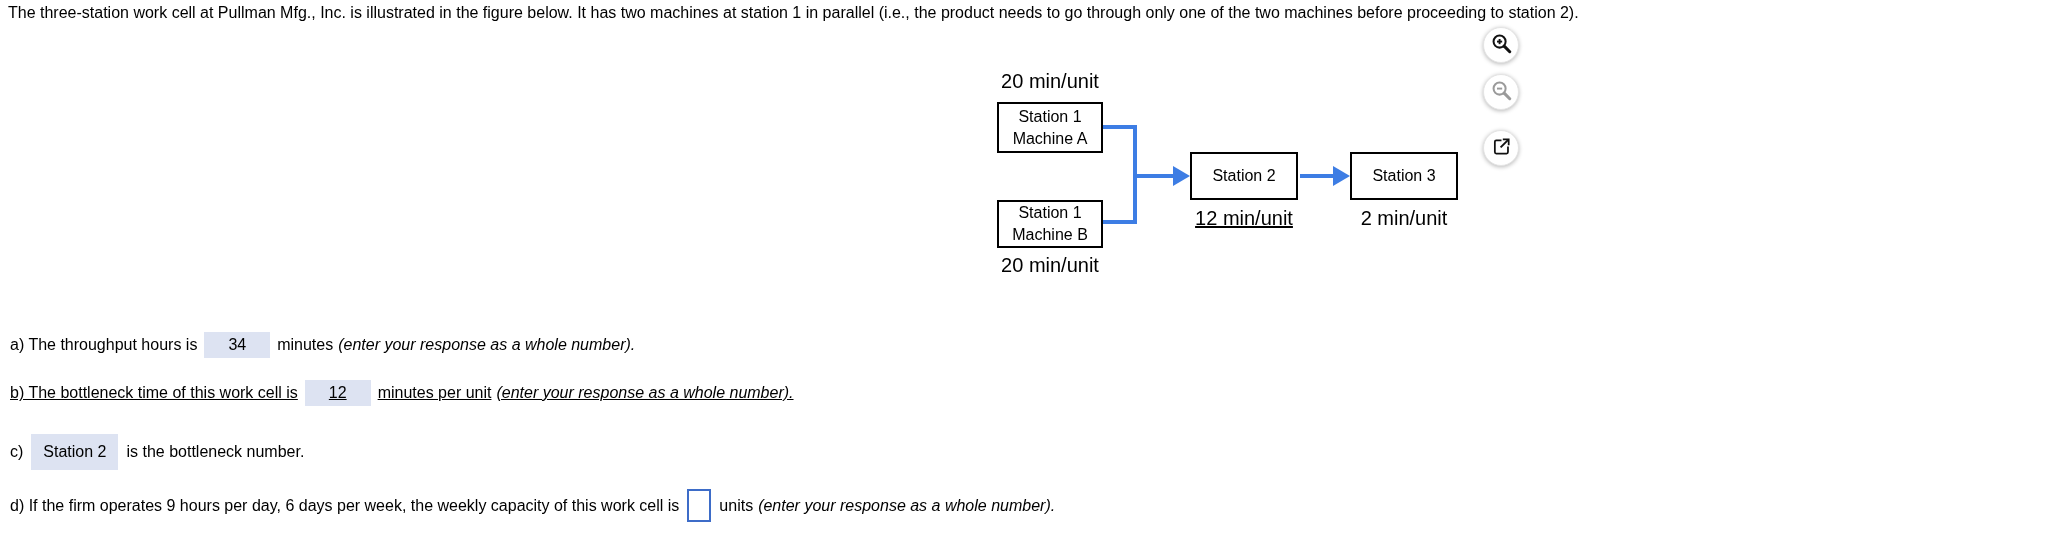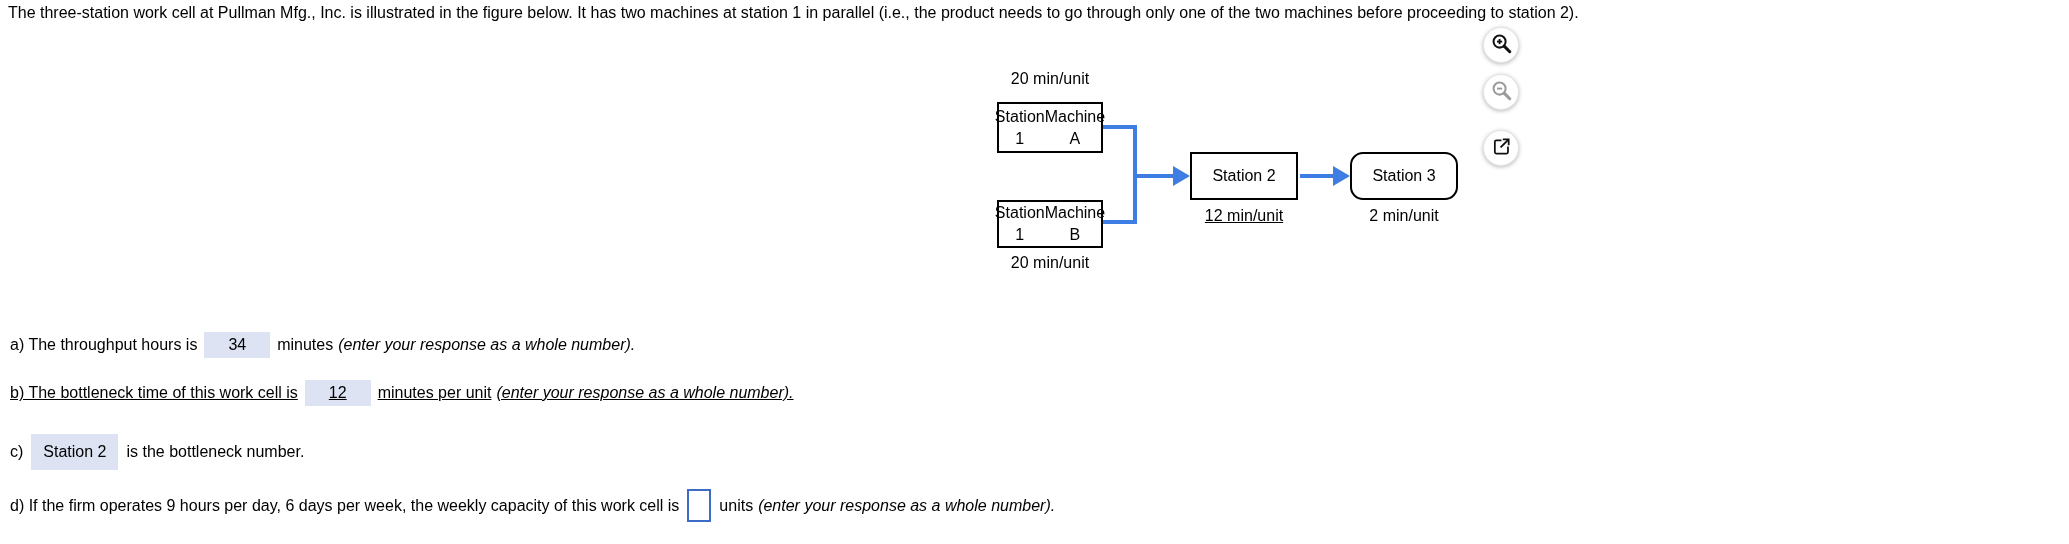--- a/index.html
+++ b/index.html
@@ -4,23 +4,23 @@
 <style>
   * { margin:0; padding:0; box-sizing:border-box; }
   html,body { background:#fff; }
   body { font-family:"Liberation Sans", sans-serif; color:#000; }
   .canvas { position:relative; width:2069px; height:544px; background:#fff; overflow:hidden; }
 
   .intro { position:absolute; left:8px; top:4px; font-size:16px; white-space:nowrap; color:#000; }
 
   
   .dbox { position:absolute; border:2px solid #000; background:#fff;
-          display:flex; flex-direction:row; align-items:center; justify-content:center;
+          display:flex; flex-direction:column; align-items:center; justify-content:center;
           font-size:16px; line-height:22px; text-align:center; }
-  .dlabel { position:absolute; font-size:16px; text-align:center; }
+  .dlabel { position:absolute; font-size:20px; text-align:center; }
   .hline, .vline { position:absolute; background:#3d7de4; }
   .arrowhead { position:absolute; width:0; height:0;
                border-top:10px solid transparent; border-bottom:10px solid transparent;
                border-left:17px solid #3d7de4; }
 
   
   .iconbtn { position:absolute; left:1483px; width:36px; height:36px; border-radius:50%;
              background:#fff; border:1px solid #e4e4e4; box-shadow:0 1px 4px rgba(0,0,0,.28);
              display:flex; align-items:center; justify-content:center; cursor:pointer; }
 
@@ -54,21 +54,21 @@
       <span>Machine B</span>
     </div>
 
     <div class="dlabel" style="left:997px; top:254px; width:106px;">20 min/unit</div>
 
     <div class="dbox" style="left:1190px; top:152px; width:108px; height:48px;">
       <span>Station 2</span>
     </div>
     <div class="dlabel" style="left:1190px; top:207px; width:108px;text-decoration:underline;">12 min/unit</div>
 
-    <div class="dbox" style="left:1350px; top:152px; width:108px; height:48px;border-radius:13px;">
+    <div class="dbox" style="left:1350px; top:152px; width:108px; height:48px;">
       <span>Station 3</span>
     </div>
     <div class="dlabel" style="left:1350px; top:207px; width:108px;">2 min/unit</div>
 
     <div class="hline" style="left:1103px; top:125px; width:34px; height:4px;"></div>
     <div class="hline" style="left:1103px; top:220px; width:34px; height:4px;"></div>
     <div class="vline" style="left:1133px; top:125px; width:4px; height:99px;"></div>
     <div class="hline" style="left:1137px; top:174px; width:38px; height:4px;"></div>
     <div class="arrowhead" style="left:1173px; top:166px;"></div>
     <div class="hline" style="left:1300px; top:174px; width:35px; height:4px;"></div>

